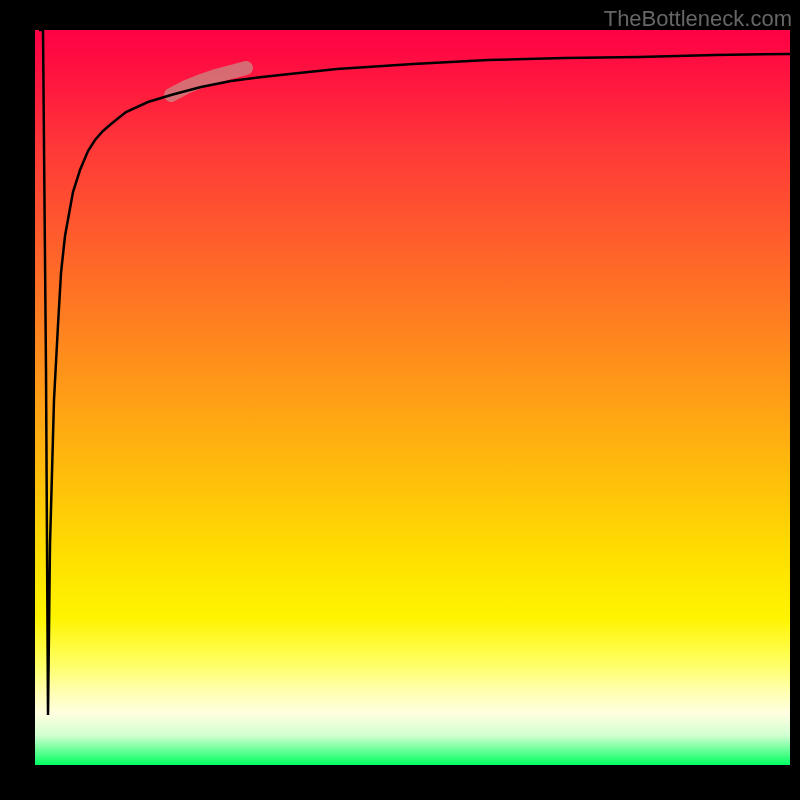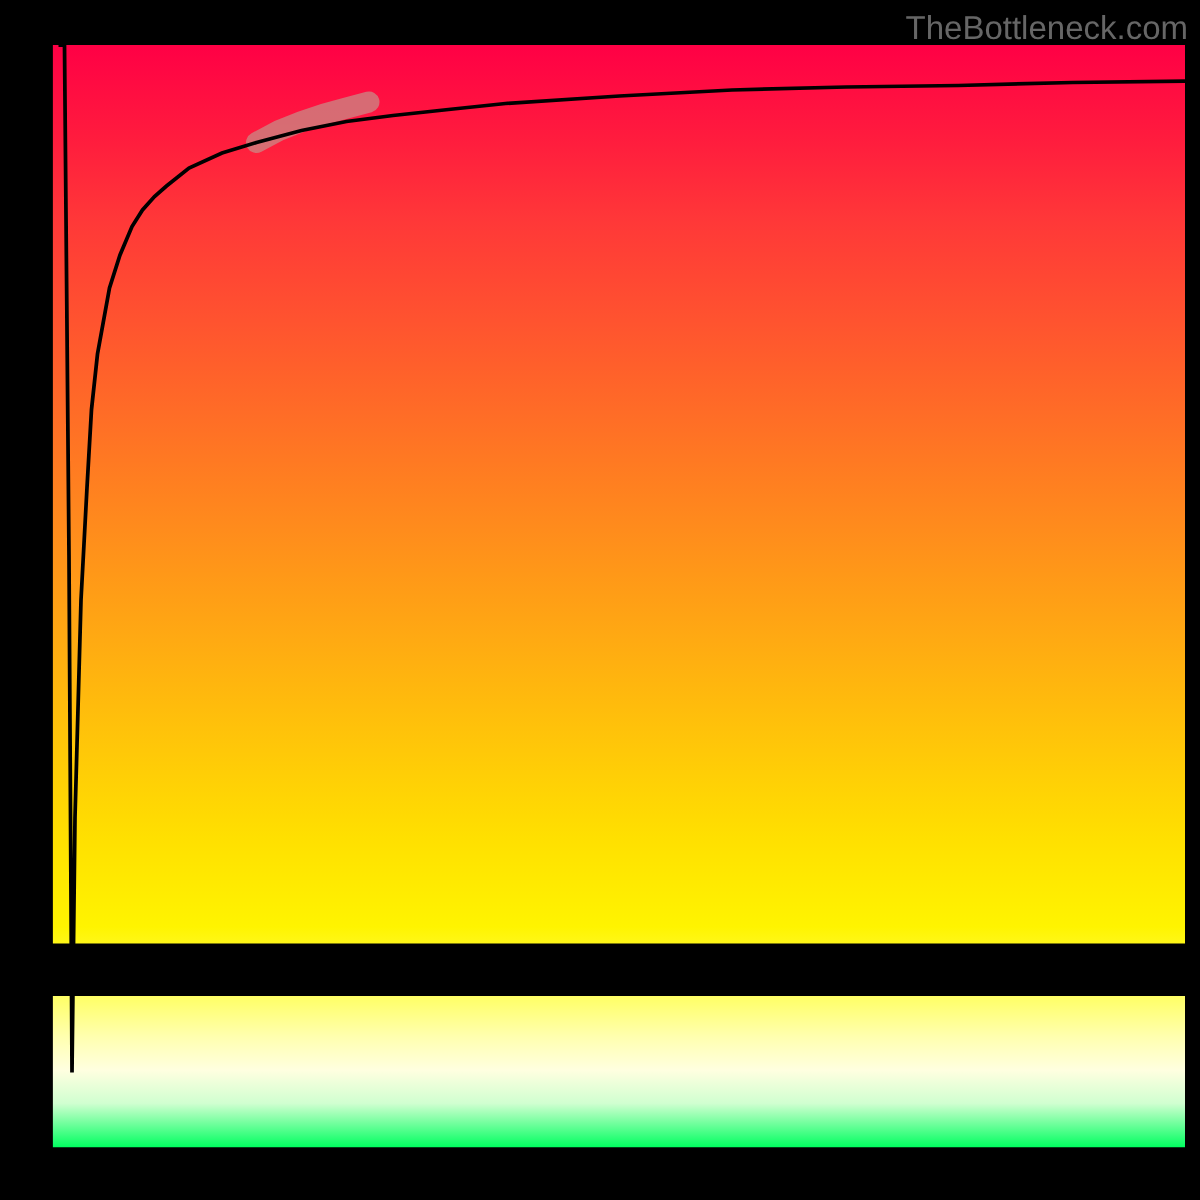--- a/index.html
+++ b/index.html
@@ -9,21 +9,21 @@
     }
     body {
       width: 800px;
       height: 800px;
       background: #000;
       position: relative;
       font-family: Arial, sans-serif;
     }
     .chart-container {
       width: 800px;
-      height: 664px;
+      height: 800px;
       position: relative;
     }
     .watermark {
       position: absolute;
       top: 6px;
       right: 8px;
       color: #666;
       font-size: 22px;
       font-weight: normal;
       z-index: 10;

